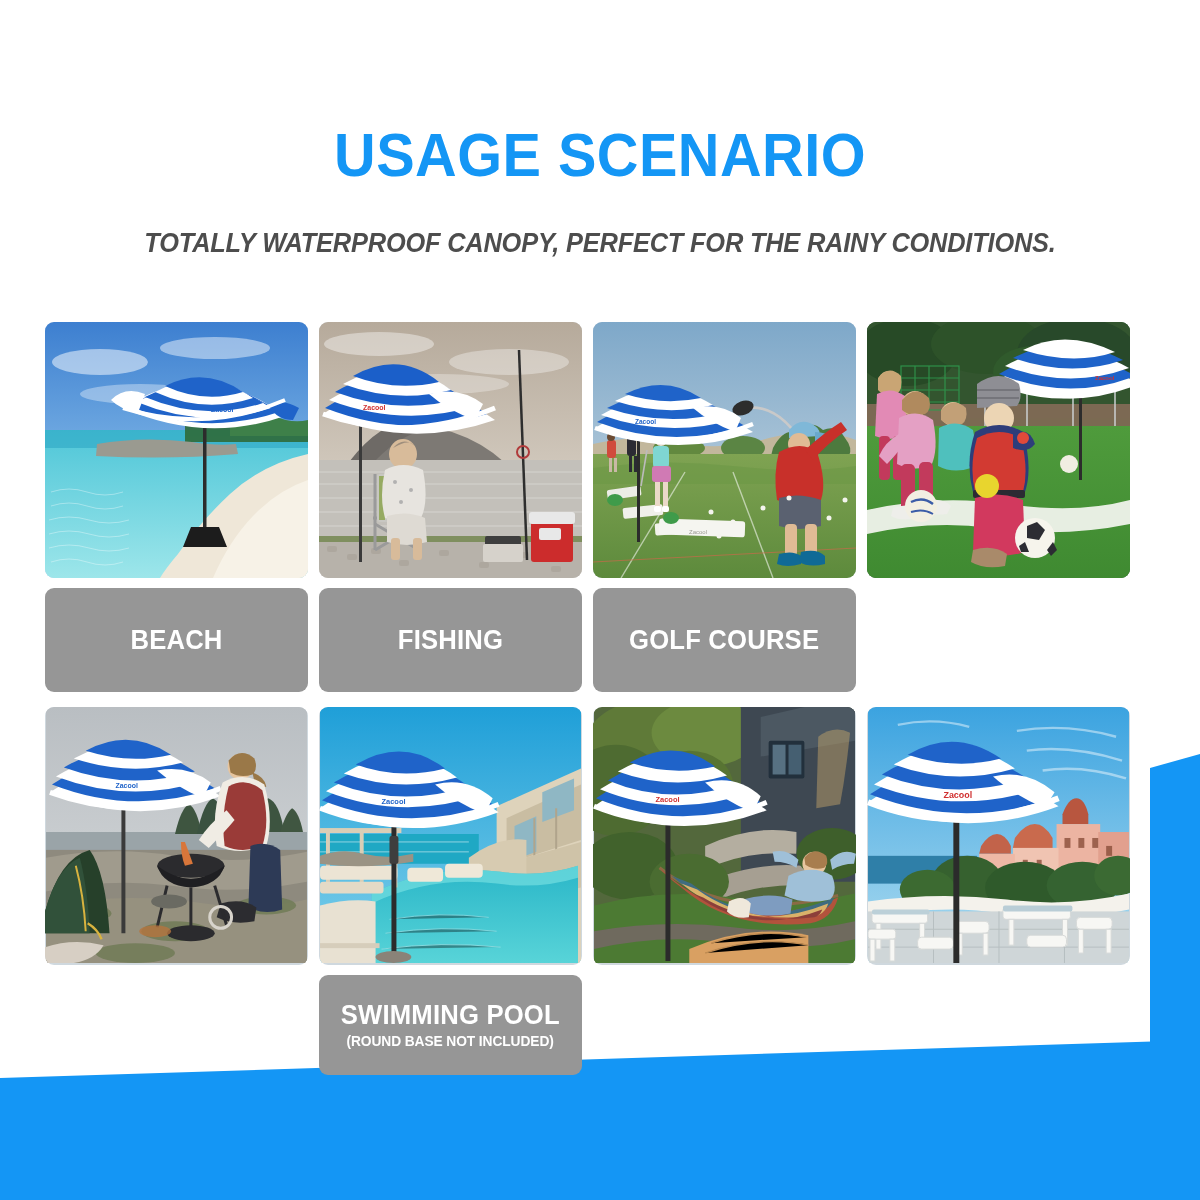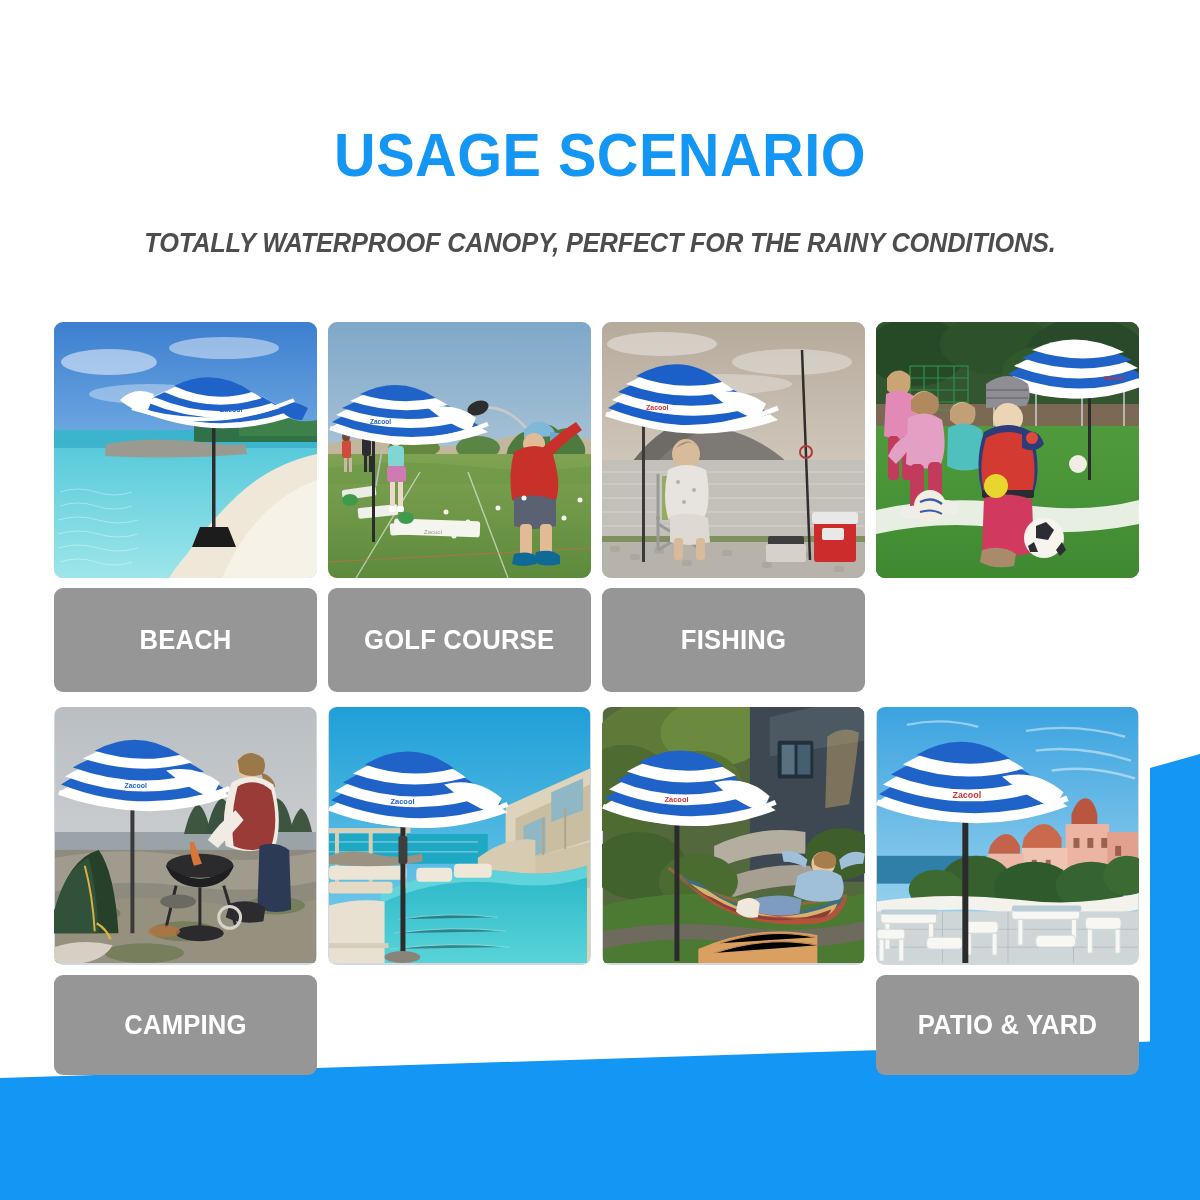--- a/index.html
+++ b/index.html
@@ -33,21 +33,21 @@
     color:#4d4d4d;
     letter-spacing:-0.2px;
     margin-top:42px;
     transform:scaleX(0.94);
     white-space:nowrap;
   }
 
   
   .grid {
     position:absolute;
-    left:54px;
+    left:45px;
     top:322px;
     width:1086px;
     z-index:2;
     display:grid;
     grid-template-columns:repeat(4, 263px);
     column-gap:11px;
     row-gap:15px;
   }
   .cell { width:263px; }
 
@@ -174,134 +174,20 @@
     </div>
     <div class="label-card">
       <div class="label-main">BEACH</div>
     </div>
   </div>
 
   <div class="cell">
     <div class="thumb">
       <svg viewBox="0 0 263 256" xmlns="http://www.w3.org/2000/svg">
         <defs>
-          <linearGradient id="gSky" x1="0" y1="0" x2="0" y2="1">
-            <stop offset="0" stop-color="#7ea8c9"></stop>
-              <stop offset="1" stop-color="#cfdbe2"></stop>
-          </linearGradient>
-          <linearGradient id="gGrass" x1="0" y1="0" x2="0" y2="1">
-            <stop offset="0" stop-color="#7fa352"></stop>
-              <stop offset="1" stop-color="#5d8a3c"></stop>
-          </linearGradient>
-        </defs>
-        <rect width="263" height="256" fill="url(#gSky)"></rect>
-
-        <path d="M0 122 q40 -10 80 -2 q50 10 96 -4 q50 -12 87 2 v20 H0 Z" fill="#c2b79c"></path>
-
-        <path d="M180 126 q12 -22 26 -14 q10 -16 24 -4 q14 -6 22 8 q8 10 4 18 H178 Z" fill="#4d7a3e"></path>
-        <ellipse cx="150" cy="126" rx="22" ry="12" fill="#5b8544"></ellipse>
-        <ellipse cx="86" cy="126" rx="26" ry="10" fill="#62893f"></ellipse>
-
-        <rect y="132" width="263" height="124" fill="url(#gGrass)"></rect>
-        <path d="M0 146 q70 -10 140 -2 q70 8 123 0 v18 H0 Z" fill="#6d9746" opacity="0.6"></path>
-
-        <g stroke="#ffffff" stroke-width="1.4" opacity="0.55">
-          <line x1="28" y1="256" x2="92" y2="150"></line>
-          <line x1="180" y1="256" x2="140" y2="150"></line>
-        </g>
-        <line x1="0" y1="240" x2="263" y2="226" stroke="#c96a4a" stroke-width="1" opacity="0.7"></line>
-
-        <rect x="14" y="166" width="34" height="10" rx="2" fill="#ecece6" transform="rotate(-8 30 170)"></rect>
-        <rect x="30" y="184" width="40" height="11" rx="2" fill="#f0f0ea" transform="rotate(-6 50 190)"></rect>
-        <rect x="62" y="200" width="46" height="12" rx="2" fill="#f2f2ec" transform="rotate(-4 85 206)"></rect>
-        <rect x="66" y="198" width="86" height="16" rx="3" fill="#f5f5f0" transform="rotate(2 110 206)"></rect>
-        <text x="96" y="212" font-family="'Liberation Sans',sans-serif" font-size="6" fill="#9a9a92">Zacool</text>
-
-        <ellipse cx="22" cy="178" rx="8" ry="6" fill="#3f9b4a"></ellipse>
-        <ellipse cx="78" cy="196" rx="8" ry="6" fill="#3f9b4a"></ellipse>
-
-        <g>
-          <rect x="14" y="118" width="9" height="18" rx="3" fill="#d04b3c"></rect>
-            <circle cx="18" cy="115" r="4" fill="#6b4b33"></circle>
-          <rect x="16" y="136" width="3" height="14" fill="#c9b9a6"></rect>
-            <rect x="21" y="136" width="3" height="14" fill="#c9b9a6"></rect>
-          <rect x="34" y="114" width="9" height="20" rx="3" fill="#2b2b33"></rect>
-            <circle cx="38" cy="110" r="4" fill="#5c4632"></circle>
-          <rect x="36" y="134" width="3" height="16" fill="#2b2b33"></rect>
-            <rect x="41" y="134" width="3" height="16" fill="#2b2b33"></rect>
-        </g>
-
-        <g>
-          <ellipse cx="68" cy="116" rx="7" ry="8" fill="#e8e2d8"></ellipse>
-          <path d="M61 110 q7 -8 14 0 l1 10 q-8 5 -16 0 Z" fill="#f1f0ea"></path>
-          <rect x="60" y="124" width="16" height="22" rx="4" fill="#7fd6d2"></rect>
-          <rect x="59" y="144" width="19" height="16" rx="3" fill="#d07ab4"></rect>
-          <rect x="62" y="160" width="5" height="26" fill="#ead9c8"></rect>
-            <rect x="70" y="160" width="5" height="26" fill="#ead9c8"></rect>
-          <rect x="61" y="184" width="7" height="6" rx="2" fill="#ffffff"></rect>
-            <rect x="69" y="184" width="7" height="6" rx="2" fill="#ffffff"></rect>
-          <line x1="54" y1="128" x2="48" y2="164" stroke="#bbbbbb" stroke-width="1.6"></line>
-        </g>
-
-        <g>
-
-          <path d="M150 86 q38 -6 64 44" stroke="#c9c9c9" stroke-width="2.6" fill="none"></path>
-          <ellipse cx="150" cy="86" rx="11" ry="7" fill="#2d2d2d" transform="rotate(-20 150 86)"></ellipse>
-
-          <path d="M196 108 q12 -14 26 -4 q6 4 4 10 l-30 2 Z" fill="#7fb8d8"></path>
-          <path d="M222 110 q12 0 16 6 l-16 4 Z" fill="#6aa8cc"></path>
-
-          <circle cx="206" cy="122" r="11" fill="#e0bb95"></circle>
-
-          <path d="M186 130 q22 -12 38 0 q10 30 4 48 q-24 8 -44 0 q-4 -26 2 -48 Z" fill="#c8302a"></path>
-
-          <path d="M212 128 q20 -18 36 -28 l6 8 q-18 12 -34 30 Z" fill="#c8302a"></path>
-
-          <path d="M186 176 q20 -6 42 2 l0 26 q-22 6 -42 0 Z" fill="#5a6170"></path>
-
-          <rect x="192" y="202" width="12" height="32" rx="4" fill="#e0bb95"></rect>
-          <rect x="212" y="202" width="12" height="32" rx="4" fill="#e0bb95"></rect>
-
-          <path d="M186 232 q14 -4 22 2 l0 8 q-14 4 -24 0 Z" fill="#106a96"></path>
-          <path d="M208 230 q16 -4 24 4 l0 8 q-16 4 -26 -2 Z" fill="#106a96"></path>
-        </g>
-
-        <rect x="44" y="108" width="3" height="112" fill="#2b2b2b"></rect>
-        <g>
-          <path d="M2 106 q76 -48 158 4 q-80 28 -158 -4 Z" fill="#ffffff"></path>
-          <path d="M4 100 q72 -44 148 4 q-74 24 -148 -4 Z" fill="#1f63c9"></path>
-          <path d="M8 93 q66 -38 134 4 q-66 20 -134 -4 Z" fill="#ffffff"></path>
-          <path d="M14 86 q58 -32 118 4 q-58 16 -118 -4 Z" fill="#1f63c9"></path>
-          <path d="M22 79 q50 -26 98 4 q-48 12 -98 -4 Z" fill="#ffffff"></path>
-          <path d="M32 72 q40 -20 76 4 q-38 8 -76 -4 Z" fill="#1f63c9"></path>
-          <path d="M100 86 q28 -6 48 10 l-6 14 q-26 -10 -42 -24 Z" fill="#ffffff"></path>
-          <path d="M2 106 q76 28 158 -4" stroke="#ffffff" stroke-width="4.5" fill="none"></path>
-        </g>
-        <text x="42" y="102" font-family="'Liberation Sans',sans-serif" font-size="6.5" font-weight="bold" fill="#1f63c9">Zacool</text>
-
-        <g fill="#f4f4ee">
-          <circle cx="118" cy="190" r="2.5"></circle>
-            <circle cx="140" cy="200" r="2.5"></circle>
-            <circle cx="170" cy="186" r="2.5"></circle>
-          <circle cx="196" cy="176" r="2.5"></circle>
-            <circle cx="236" cy="196" r="2.5"></circle>
-            <circle cx="252" cy="178" r="2.5"></circle>
-          <circle cx="126" cy="214" r="2.5"></circle>
-        </g>
-      </svg>
-    </div>
-    <div class="label-card">
-      <div class="label-main">GOLF COURSE</div>
-    </div>
-  </div>
-
-  <div class="cell">
-    <div class="thumb">
-      <svg viewBox="0 0 263 256" xmlns="http://www.w3.org/2000/svg">
-        <defs>
           <linearGradient id="fSky" x1="0" y1="0" x2="0" y2="1">
             <stop offset="0" stop-color="#b6aa9b"></stop>
               <stop offset="0.7" stop-color="#d6cec3"></stop>
               <stop offset="1" stop-color="#e2dbd2"></stop>
           </linearGradient>
         </defs>
         <rect width="263" height="256" fill="url(#fSky)"></rect>
         <ellipse cx="60" cy="22" rx="55" ry="12" fill="#ffffff" opacity="0.4"></ellipse>
         <ellipse cx="190" cy="40" rx="60" ry="13" fill="#ffffff" opacity="0.35"></ellipse>
         <ellipse cx="120" cy="62" rx="70" ry="10" fill="#ffffff" opacity="0.3"></ellipse>
@@ -372,20 +258,134 @@
         <rect x="212" y="196" width="42" height="44" rx="3" fill="#cc2c2c"></rect>
         <rect x="210" y="190" width="46" height="12" rx="3" fill="#e8e8e8"></rect>
         <rect x="220" y="206" width="22" height="12" rx="2" fill="#e8e8e8"></rect>
 
         <rect x="166" y="214" width="36" height="24" rx="2" fill="#3e3e3e"></rect>
         <rect x="164" y="222" width="40" height="18" rx="2" fill="#d6d2cb"></rect>
       </svg>
     </div>
     <div class="label-card">
       <div class="label-main">FISHING</div>
+    </div>
+  </div>
+
+  <div class="cell">
+    <div class="thumb">
+      <svg viewBox="0 0 263 256" xmlns="http://www.w3.org/2000/svg">
+        <defs>
+          <linearGradient id="gSky" x1="0" y1="0" x2="0" y2="1">
+            <stop offset="0" stop-color="#7ea8c9"></stop>
+              <stop offset="1" stop-color="#cfdbe2"></stop>
+          </linearGradient>
+          <linearGradient id="gGrass" x1="0" y1="0" x2="0" y2="1">
+            <stop offset="0" stop-color="#7fa352"></stop>
+              <stop offset="1" stop-color="#5d8a3c"></stop>
+          </linearGradient>
+        </defs>
+        <rect width="263" height="256" fill="url(#gSky)"></rect>
+
+        <path d="M0 122 q40 -10 80 -2 q50 10 96 -4 q50 -12 87 2 v20 H0 Z" fill="#c2b79c"></path>
+
+        <path d="M180 126 q12 -22 26 -14 q10 -16 24 -4 q14 -6 22 8 q8 10 4 18 H178 Z" fill="#4d7a3e"></path>
+        <ellipse cx="150" cy="126" rx="22" ry="12" fill="#5b8544"></ellipse>
+        <ellipse cx="86" cy="126" rx="26" ry="10" fill="#62893f"></ellipse>
+
+        <rect y="132" width="263" height="124" fill="url(#gGrass)"></rect>
+        <path d="M0 146 q70 -10 140 -2 q70 8 123 0 v18 H0 Z" fill="#6d9746" opacity="0.6"></path>
+
+        <g stroke="#ffffff" stroke-width="1.4" opacity="0.55">
+          <line x1="28" y1="256" x2="92" y2="150"></line>
+          <line x1="180" y1="256" x2="140" y2="150"></line>
+        </g>
+        <line x1="0" y1="240" x2="263" y2="226" stroke="#c96a4a" stroke-width="1" opacity="0.7"></line>
+
+        <rect x="14" y="166" width="34" height="10" rx="2" fill="#ecece6" transform="rotate(-8 30 170)"></rect>
+        <rect x="30" y="184" width="40" height="11" rx="2" fill="#f0f0ea" transform="rotate(-6 50 190)"></rect>
+        <rect x="62" y="200" width="46" height="12" rx="2" fill="#f2f2ec" transform="rotate(-4 85 206)"></rect>
+        <rect x="66" y="198" width="86" height="16" rx="3" fill="#f5f5f0" transform="rotate(2 110 206)"></rect>
+        <text x="96" y="212" font-family="'Liberation Sans',sans-serif" font-size="6" fill="#9a9a92">Zacool</text>
+
+        <ellipse cx="22" cy="178" rx="8" ry="6" fill="#3f9b4a"></ellipse>
+        <ellipse cx="78" cy="196" rx="8" ry="6" fill="#3f9b4a"></ellipse>
+
+        <g>
+          <rect x="14" y="118" width="9" height="18" rx="3" fill="#d04b3c"></rect>
+            <circle cx="18" cy="115" r="4" fill="#6b4b33"></circle>
+          <rect x="16" y="136" width="3" height="14" fill="#c9b9a6"></rect>
+            <rect x="21" y="136" width="3" height="14" fill="#c9b9a6"></rect>
+          <rect x="34" y="114" width="9" height="20" rx="3" fill="#2b2b33"></rect>
+            <circle cx="38" cy="110" r="4" fill="#5c4632"></circle>
+          <rect x="36" y="134" width="3" height="16" fill="#2b2b33"></rect>
+            <rect x="41" y="134" width="3" height="16" fill="#2b2b33"></rect>
+        </g>
+
+        <g>
+          <ellipse cx="68" cy="116" rx="7" ry="8" fill="#e8e2d8"></ellipse>
+          <path d="M61 110 q7 -8 14 0 l1 10 q-8 5 -16 0 Z" fill="#f1f0ea"></path>
+          <rect x="60" y="124" width="16" height="22" rx="4" fill="#7fd6d2"></rect>
+          <rect x="59" y="144" width="19" height="16" rx="3" fill="#d07ab4"></rect>
+          <rect x="62" y="160" width="5" height="26" fill="#ead9c8"></rect>
+            <rect x="70" y="160" width="5" height="26" fill="#ead9c8"></rect>
+          <rect x="61" y="184" width="7" height="6" rx="2" fill="#ffffff"></rect>
+            <rect x="69" y="184" width="7" height="6" rx="2" fill="#ffffff"></rect>
+          <line x1="54" y1="128" x2="48" y2="164" stroke="#bbbbbb" stroke-width="1.6"></line>
+        </g>
+
+        <g>
+
+          <path d="M150 86 q38 -6 64 44" stroke="#c9c9c9" stroke-width="2.6" fill="none"></path>
+          <ellipse cx="150" cy="86" rx="11" ry="7" fill="#2d2d2d" transform="rotate(-20 150 86)"></ellipse>
+
+          <path d="M196 108 q12 -14 26 -4 q6 4 4 10 l-30 2 Z" fill="#7fb8d8"></path>
+          <path d="M222 110 q12 0 16 6 l-16 4 Z" fill="#6aa8cc"></path>
+
+          <circle cx="206" cy="122" r="11" fill="#e0bb95"></circle>
+
+          <path d="M186 130 q22 -12 38 0 q10 30 4 48 q-24 8 -44 0 q-4 -26 2 -48 Z" fill="#c8302a"></path>
+
+          <path d="M212 128 q20 -18 36 -28 l6 8 q-18 12 -34 30 Z" fill="#c8302a"></path>
+
+          <path d="M186 176 q20 -6 42 2 l0 26 q-22 6 -42 0 Z" fill="#5a6170"></path>
+
+          <rect x="192" y="202" width="12" height="32" rx="4" fill="#e0bb95"></rect>
+          <rect x="212" y="202" width="12" height="32" rx="4" fill="#e0bb95"></rect>
+
+          <path d="M186 232 q14 -4 22 2 l0 8 q-14 4 -24 0 Z" fill="#106a96"></path>
+          <path d="M208 230 q16 -4 24 4 l0 8 q-16 4 -26 -2 Z" fill="#106a96"></path>
+        </g>
+
+        <rect x="44" y="108" width="3" height="112" fill="#2b2b2b"></rect>
+        <g>
+          <path d="M2 106 q76 -48 158 4 q-80 28 -158 -4 Z" fill="#ffffff"></path>
+          <path d="M4 100 q72 -44 148 4 q-74 24 -148 -4 Z" fill="#1f63c9"></path>
+          <path d="M8 93 q66 -38 134 4 q-66 20 -134 -4 Z" fill="#ffffff"></path>
+          <path d="M14 86 q58 -32 118 4 q-58 16 -118 -4 Z" fill="#1f63c9"></path>
+          <path d="M22 79 q50 -26 98 4 q-48 12 -98 -4 Z" fill="#ffffff"></path>
+          <path d="M32 72 q40 -20 76 4 q-38 8 -76 -4 Z" fill="#1f63c9"></path>
+          <path d="M100 86 q28 -6 48 10 l-6 14 q-26 -10 -42 -24 Z" fill="#ffffff"></path>
+          <path d="M2 106 q76 28 158 -4" stroke="#ffffff" stroke-width="4.5" fill="none"></path>
+        </g>
+        <text x="42" y="102" font-family="'Liberation Sans',sans-serif" font-size="6.5" font-weight="bold" fill="#1f63c9">Zacool</text>
+
+        <g fill="#f4f4ee">
+          <circle cx="118" cy="190" r="2.5"></circle>
+            <circle cx="140" cy="200" r="2.5"></circle>
+            <circle cx="170" cy="186" r="2.5"></circle>
+          <circle cx="196" cy="176" r="2.5"></circle>
+            <circle cx="236" cy="196" r="2.5"></circle>
+            <circle cx="252" cy="178" r="2.5"></circle>
+          <circle cx="126" cy="214" r="2.5"></circle>
+        </g>
+      </svg>
+    </div>
+    <div class="label-card">
+      <div class="label-main">GOLF COURSE</div>
     </div>
   </div>
 
   <div class="cell">
     <div class="thumb">
       <svg viewBox="0 0 263 256" xmlns="http://www.w3.org/2000/svg">
         <defs>
           <linearGradient id="tGrass" x1="0" y1="0" x2="0" y2="1">
             <stop offset="0" stop-color="#4f9b3c"></stop>
               <stop offset="1" stop-color="#3f8a31"></stop>
@@ -550,23 +550,20 @@
           <line x1="122" y1="180" x2="112" y2="222"></line>
           <line x1="146" y1="182" x2="146" y2="222"></line>
           <line x1="170" y1="180" x2="182" y2="220"></line>
         </g>
         <circle cx="176" cy="212" r="11" fill="none" stroke="#d8d4cc" stroke-width="3"></circle>
         <ellipse cx="146" cy="228" rx="24" ry="8" fill="#2b2b2e"></ellipse>
         <ellipse cx="124" cy="196" rx="18" ry="7" fill="#6a6a62"></ellipse>
         <ellipse cx="110" cy="226" rx="16" ry="6" fill="#b5743f" opacity="0.8"></ellipse>
       </svg>
     </div>
-    <div class="label-card">
-      <div class="label-main">CAMPING</div>
-    </div>
   </div>
 
   <div class="cell row2">
     <div class="thumb">
       <svg viewBox="0 0 263 258" xmlns="http://www.w3.org/2000/svg">
         <defs>
           <linearGradient id="pSky" x1="0" y1="0" x2="0" y2="1">
             <stop offset="0" stop-color="#1f9fd8"></stop>
               <stop offset="1" stop-color="#7fd0ea"></stop>
           </linearGradient>
@@ -631,20 +628,24 @@
           <path d="M14 76 q70 -44 136 4 q-70 22 -136 -4 Z" fill="#1f63c9"></path>
           <path d="M24 67 q60 -36 114 4 q-58 16 -114 -4 Z" fill="#ffffff"></path>
           <path d="M36 58 q48 -28 90 4 q-46 12 -90 -4 Z" fill="#1f63c9"></path>
           <path d="M116 78 q32 -8 58 14 l-8 16 q-30 -12 -50 -30 Z" fill="#ffffff"></path>
           <path d="M0 102 q88 34 180 -4" stroke="#ffffff" stroke-width="5" fill="none"></path>
         </g>
         <text x="62" y="98" font-family="'Liberation Sans',sans-serif" font-size="7.5" font-weight="bold" fill="#1f63c9">Zacool</text>
 
         <ellipse cx="74" cy="252" rx="18" ry="6" fill="#8a8378"></ellipse>
       </svg>
+    </div>
+    <div class="label-card">
+      <div class="label-main">SWIMMING POOL</div>
+      <div class="label-sub">(ROUND BASE NOT INCLUDED)</div>
     </div>
   </div>
 
   <div class="cell row2">
     <div class="thumb">
       <svg viewBox="0 0 263 258" xmlns="http://www.w3.org/2000/svg">
         <rect width="263" height="258" fill="#53683c"></rect>
 
         <ellipse cx="60" cy="40" rx="70" ry="48" fill="#5f7a38"></ellipse>
         <ellipse cx="22" cy="84" rx="50" ry="46" fill="#4e6b31"></ellipse>
@@ -786,18 +787,15 @@
           <path d="M6 78 q84 -54 168 4 q-86 28 -168 -4 Z" fill="#ffffff"></path>
           <path d="M14 68 q74 -46 146 4 q-74 24 -146 -4 Z" fill="#1f63c9"></path>
           <path d="M26 58 q62 -38 122 4 q-62 18 -122 -4 Z" fill="#ffffff"></path>
           <path d="M40 48 q48 -28 94 4 q-46 12 -94 -4 Z" fill="#1f63c9"></path>
           <path d="M126 70 q34 -8 62 16 l-10 16 q-32 -14 -52 -32 Z" fill="#ffffff"></path>
           <path d="M0 96 q92 36 192 -4" stroke="#ffffff" stroke-width="6" fill="none"></path>
         </g>
         <text x="76" y="92" font-family="'Liberation Sans',sans-serif" font-size="9" font-weight="bold" fill="#d03030">Zacool</text>
       </svg>
     </div>
-    <div class="label-card">
-      <div class="label-main">PATIO &amp; YARD</div>
-    </div>
   </div>
 
 </div>
 
 </body></html>

